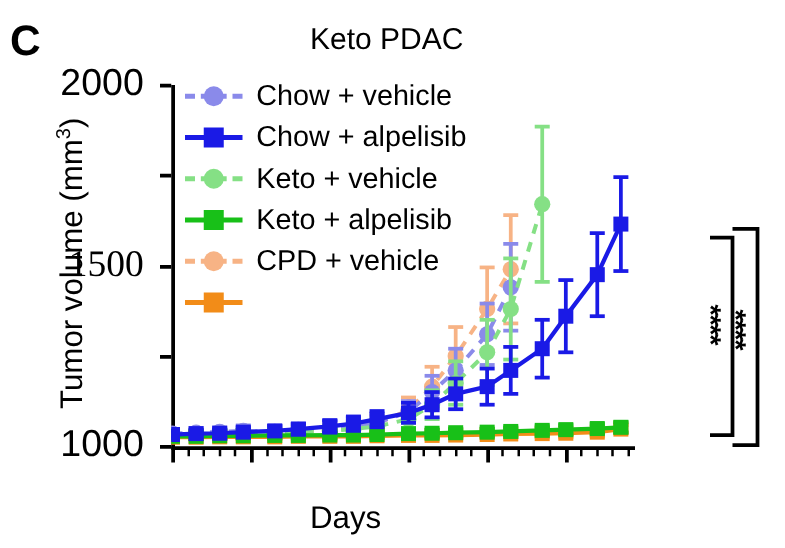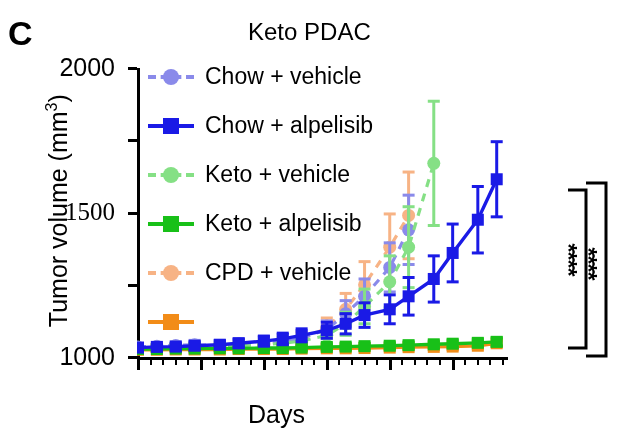--- a/index.html
+++ b/index.html
@@ -39,29 +39,29 @@
   }
   .axis-y{
     position:absolute;left:0;top:0;width:3px;height:292px;background:#000;
   }
   .axis-x{
     position:absolute;left:0;top:289px;width:371px;height:3px;background:#000;
   }
   .ytick{position:absolute;left:-9px;width:9px;height:3px;background:#000;}
   .ytick-label{
     position:absolute;right:100%;margin-right:13px;
-    font-size:25px;color:#000;white-space:nowrap;
+    font-size:30px;color:#000;white-space:nowrap;
     transform:translateY(-50%);
   }
   .xtick{position:absolute;top:292px;width:3px;height:10px;background:#000;}
   .xtick-minor{position:absolute;top:292px;width:2px;height:5px;background:#000;}
 
   .legend{
     position:absolute;left:148px;top:60px;
-    display:flex;flex-direction:column;gap:16px;
+    display:flex;flex-direction:column;gap:0px;
   }
   .legend-row{
     display:flex;align-items:center;height:33px;
   }
   .legend-key{
     position:relative;width:46px;height:22px;margin-right:11px;flex:none;
   }
   .legend-line{
     position:absolute;left:0;top:9px;width:46px;height:4px;
   }

